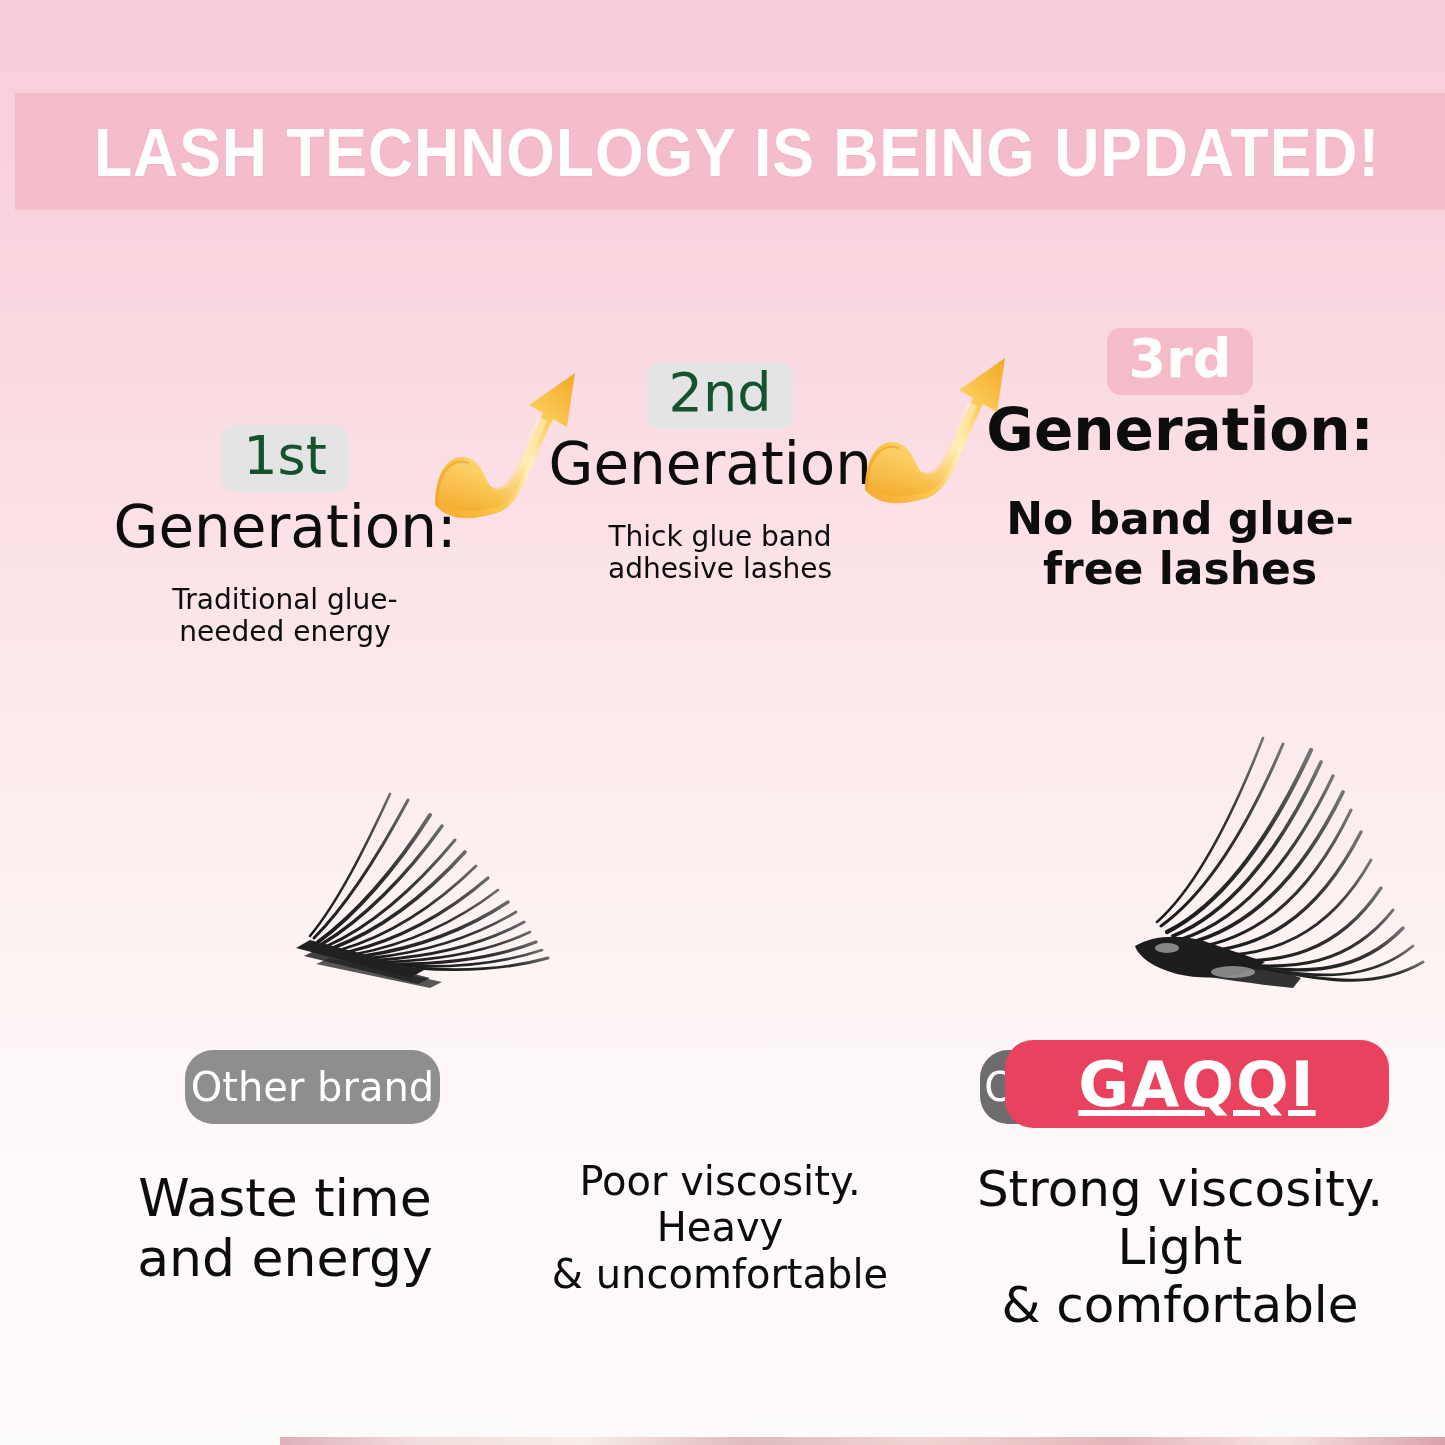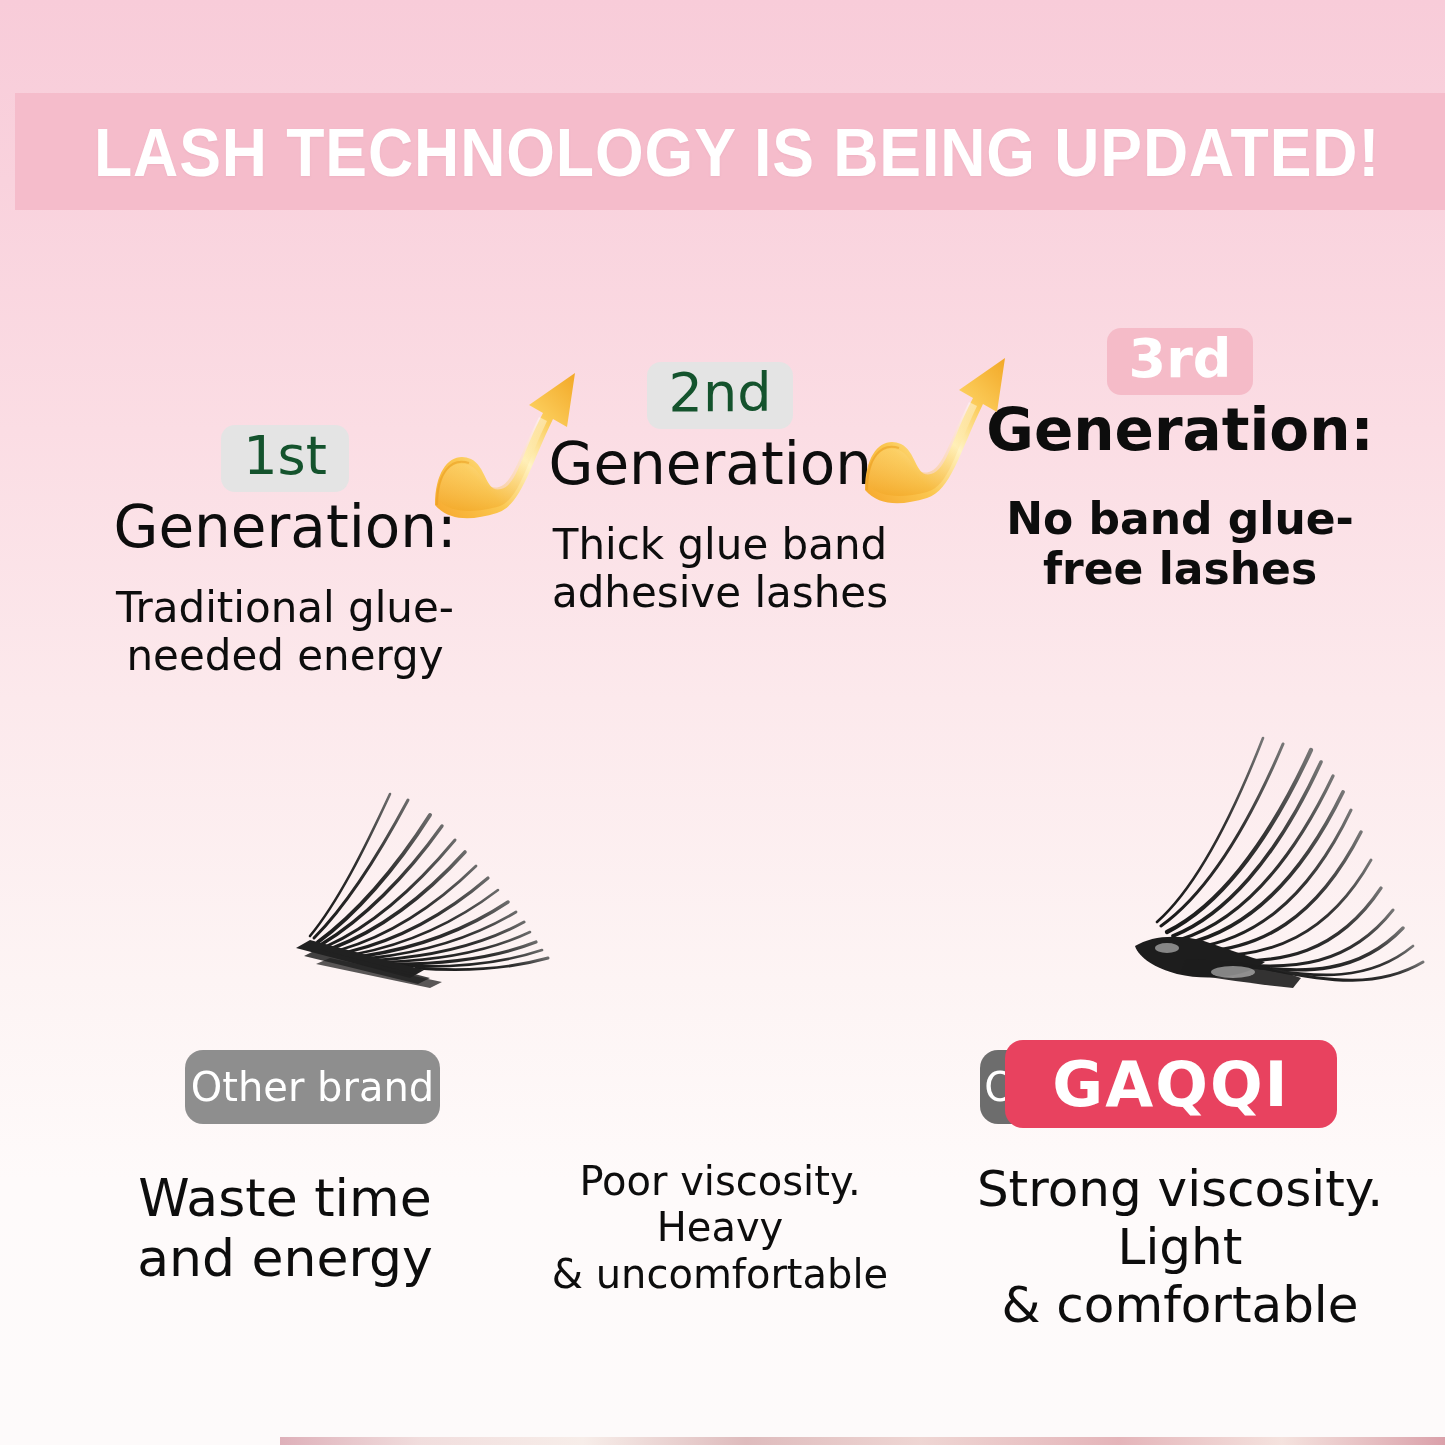--- a/index.html
+++ b/index.html
@@ -90,21 +90,21 @@
     line-height: 1.08;
     color: #0d0d0d;
     font-family: "DejaVu Sans", sans-serif;
     margin-top: 4px;
     white-space: nowrap;
   }
   .col-3 .gen-word { font-weight: bold; }
 
   .gen-desc {
     display: block;
-    font-size: 42px;
+    font-size: 28px;
     line-height: 1.13;
     color: #0d0d0d;
     font-family: "DejaVu Sans", sans-serif;
     margin-top: 26px;
   }
   .col-3 .gen-desc { font-weight: bold; font-size: 44px; margin-top: 33px; }
 
   
   .arrow {
     position: absolute;
@@ -117,39 +117,40 @@
   
   .lash {
     position: absolute;
   }
   .lash-1 { left: 150px; top: 430px; width: 300px; height: 260px; }
   .lash-2 { left: 575px; top: 410px; width: 320px; height: 280px; }
 
   
   .brand-badge {
     position: absolute;
-    border-radius: 18px;
+    border-radius: 28px;
     display: flex;
     align-items: center;
     justify-content: center;
     color: #ffffff;
     font-family: "DejaVu Sans", sans-serif;
   }
   .brand-1 {
     left: 75px;  top: 750px; width: 255px; height: 74px;
     background: #8e8e8e; font-size: 40px;
   }
   .brand-2 {
     left: 440px; top: 750px; width: 252px; height: 74px;
     background: #6d6d6d; font-size: 40px;
   }
   .brand-3 {
-    left: 45px;  top: 740px; width: 332px; height: 88px;
+    left: 45px;  top: 740px; width: 384px; height: 88px;
     background: #e8425f; font-size: 62px; font-weight: bold;
     letter-spacing: 2px;
+    text-decoration: underline;
   }
 
   
   .caption {
     position: absolute;
     left: 0;
     width: 100%;
     text-align: center;
     color: #0d0d0d;
     font-family: "DejaVu Sans", sans-serif;

